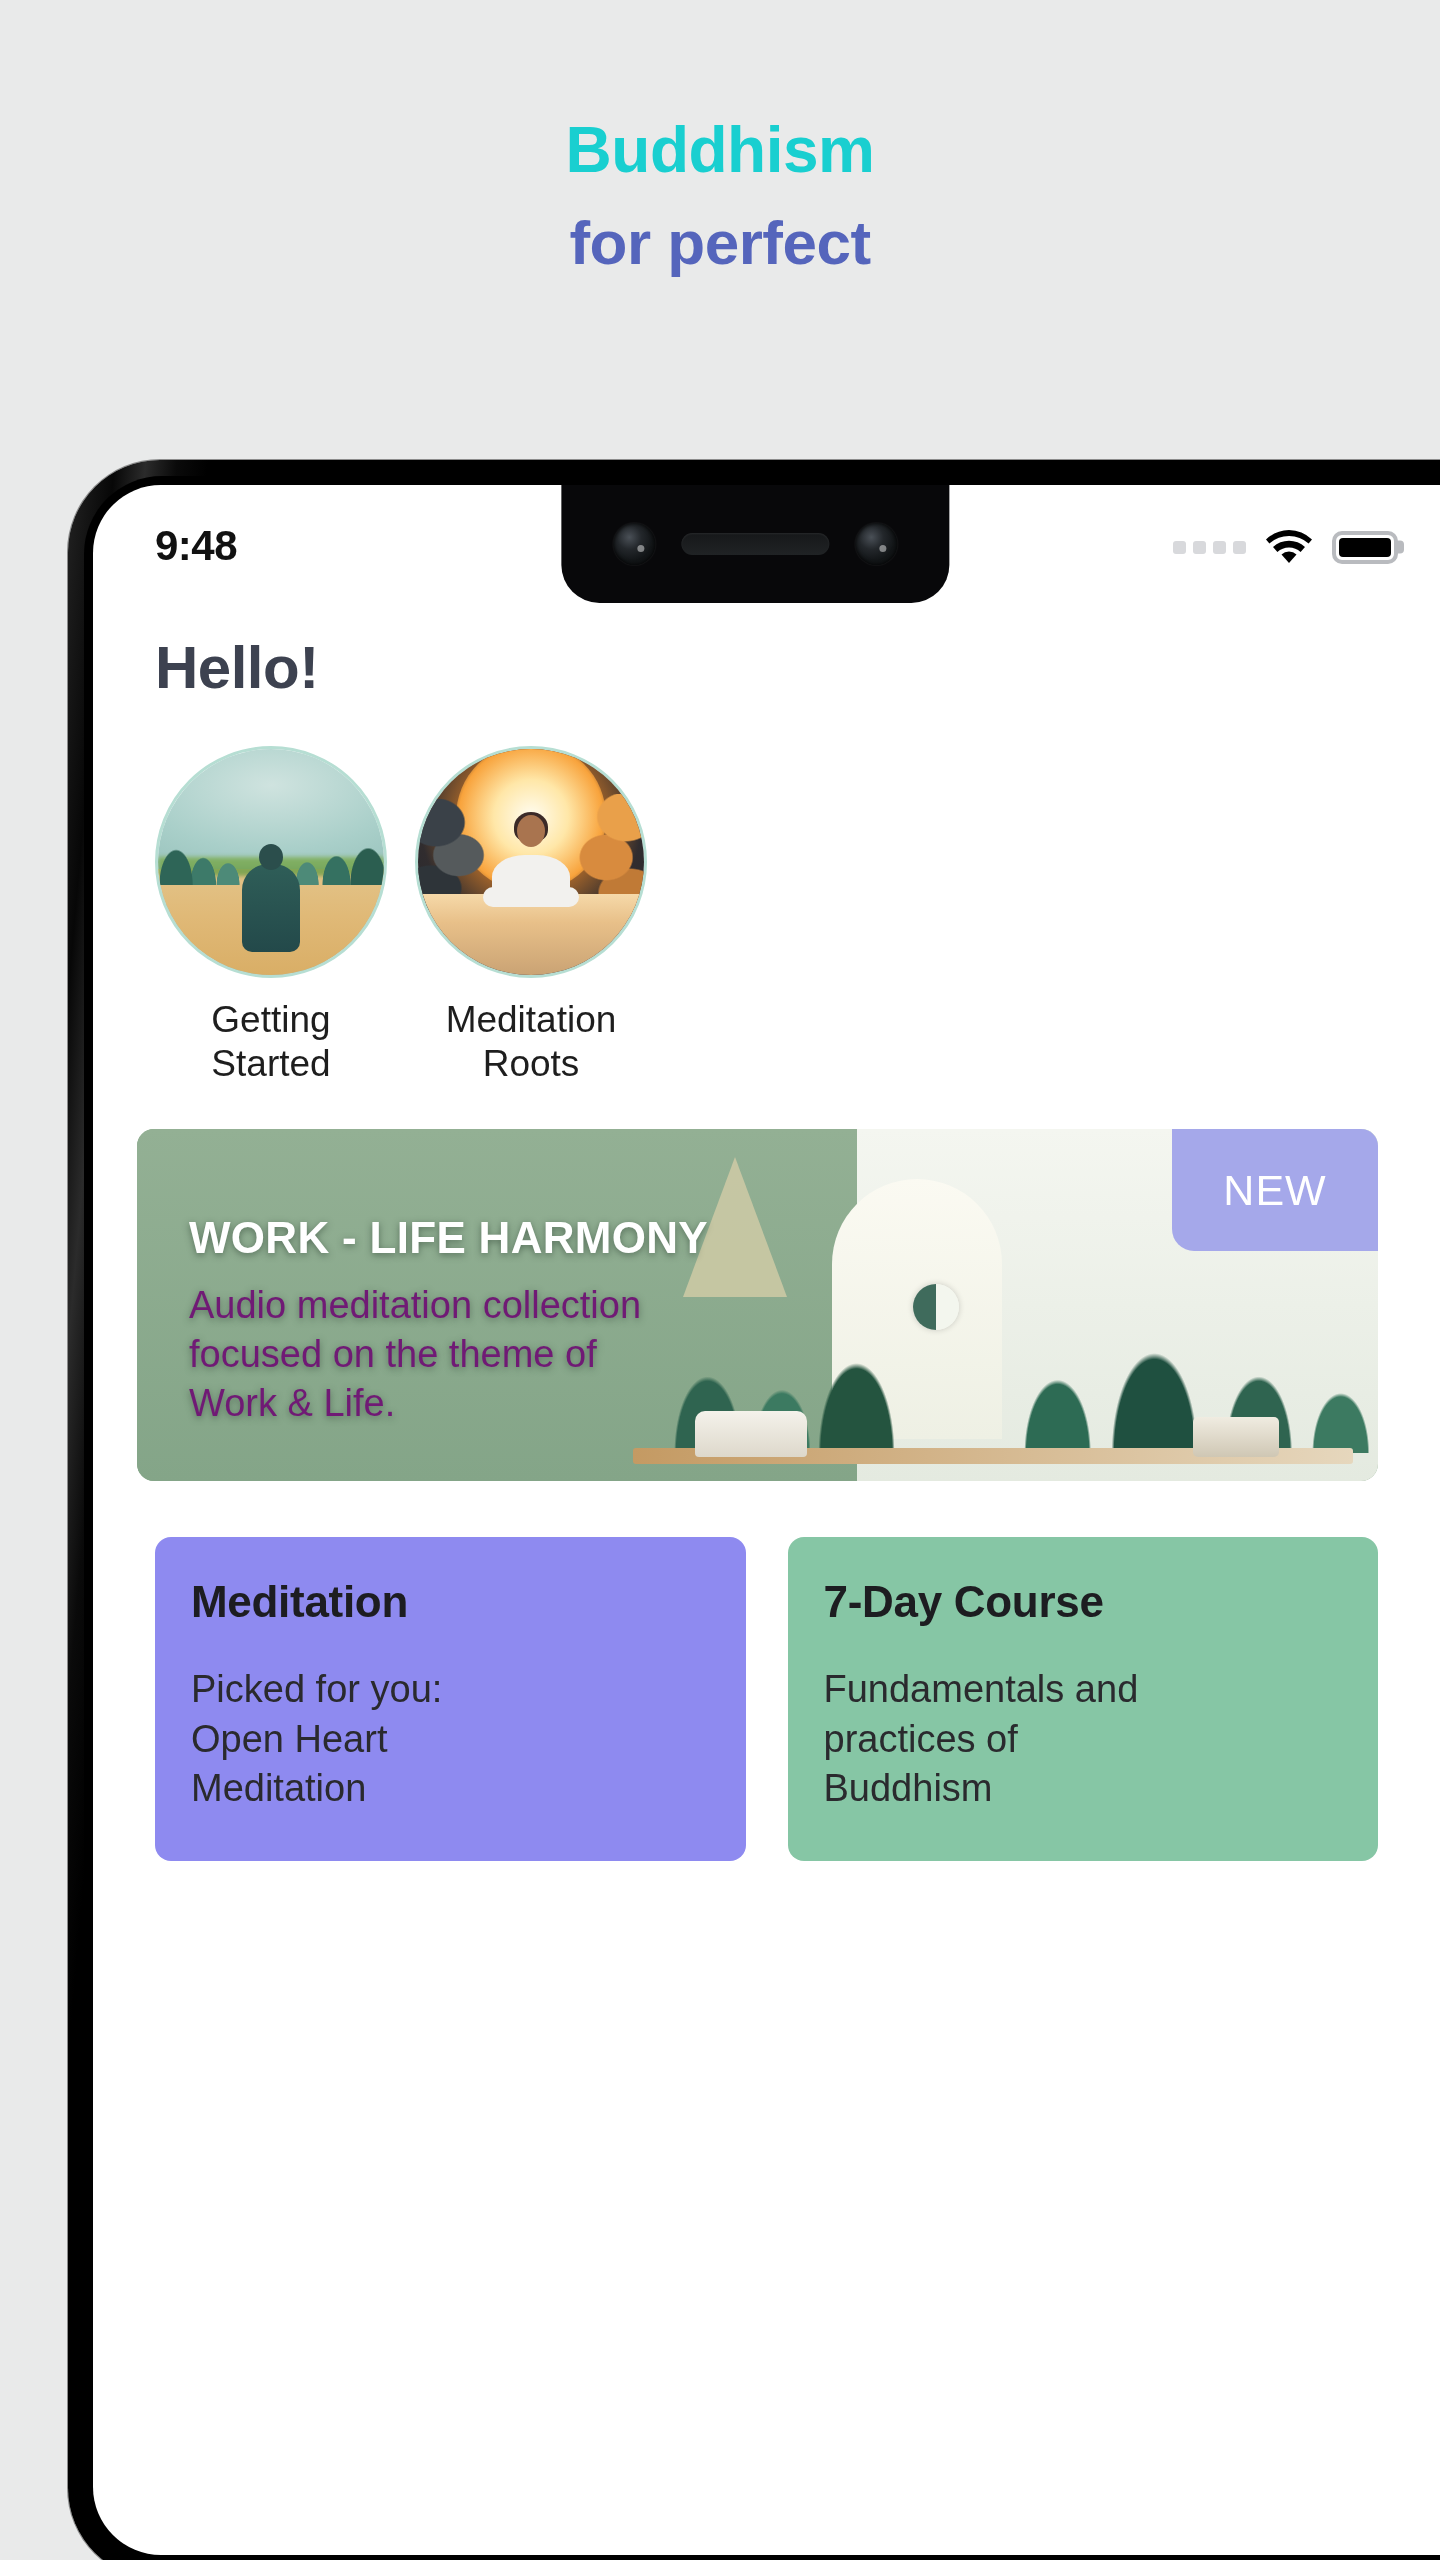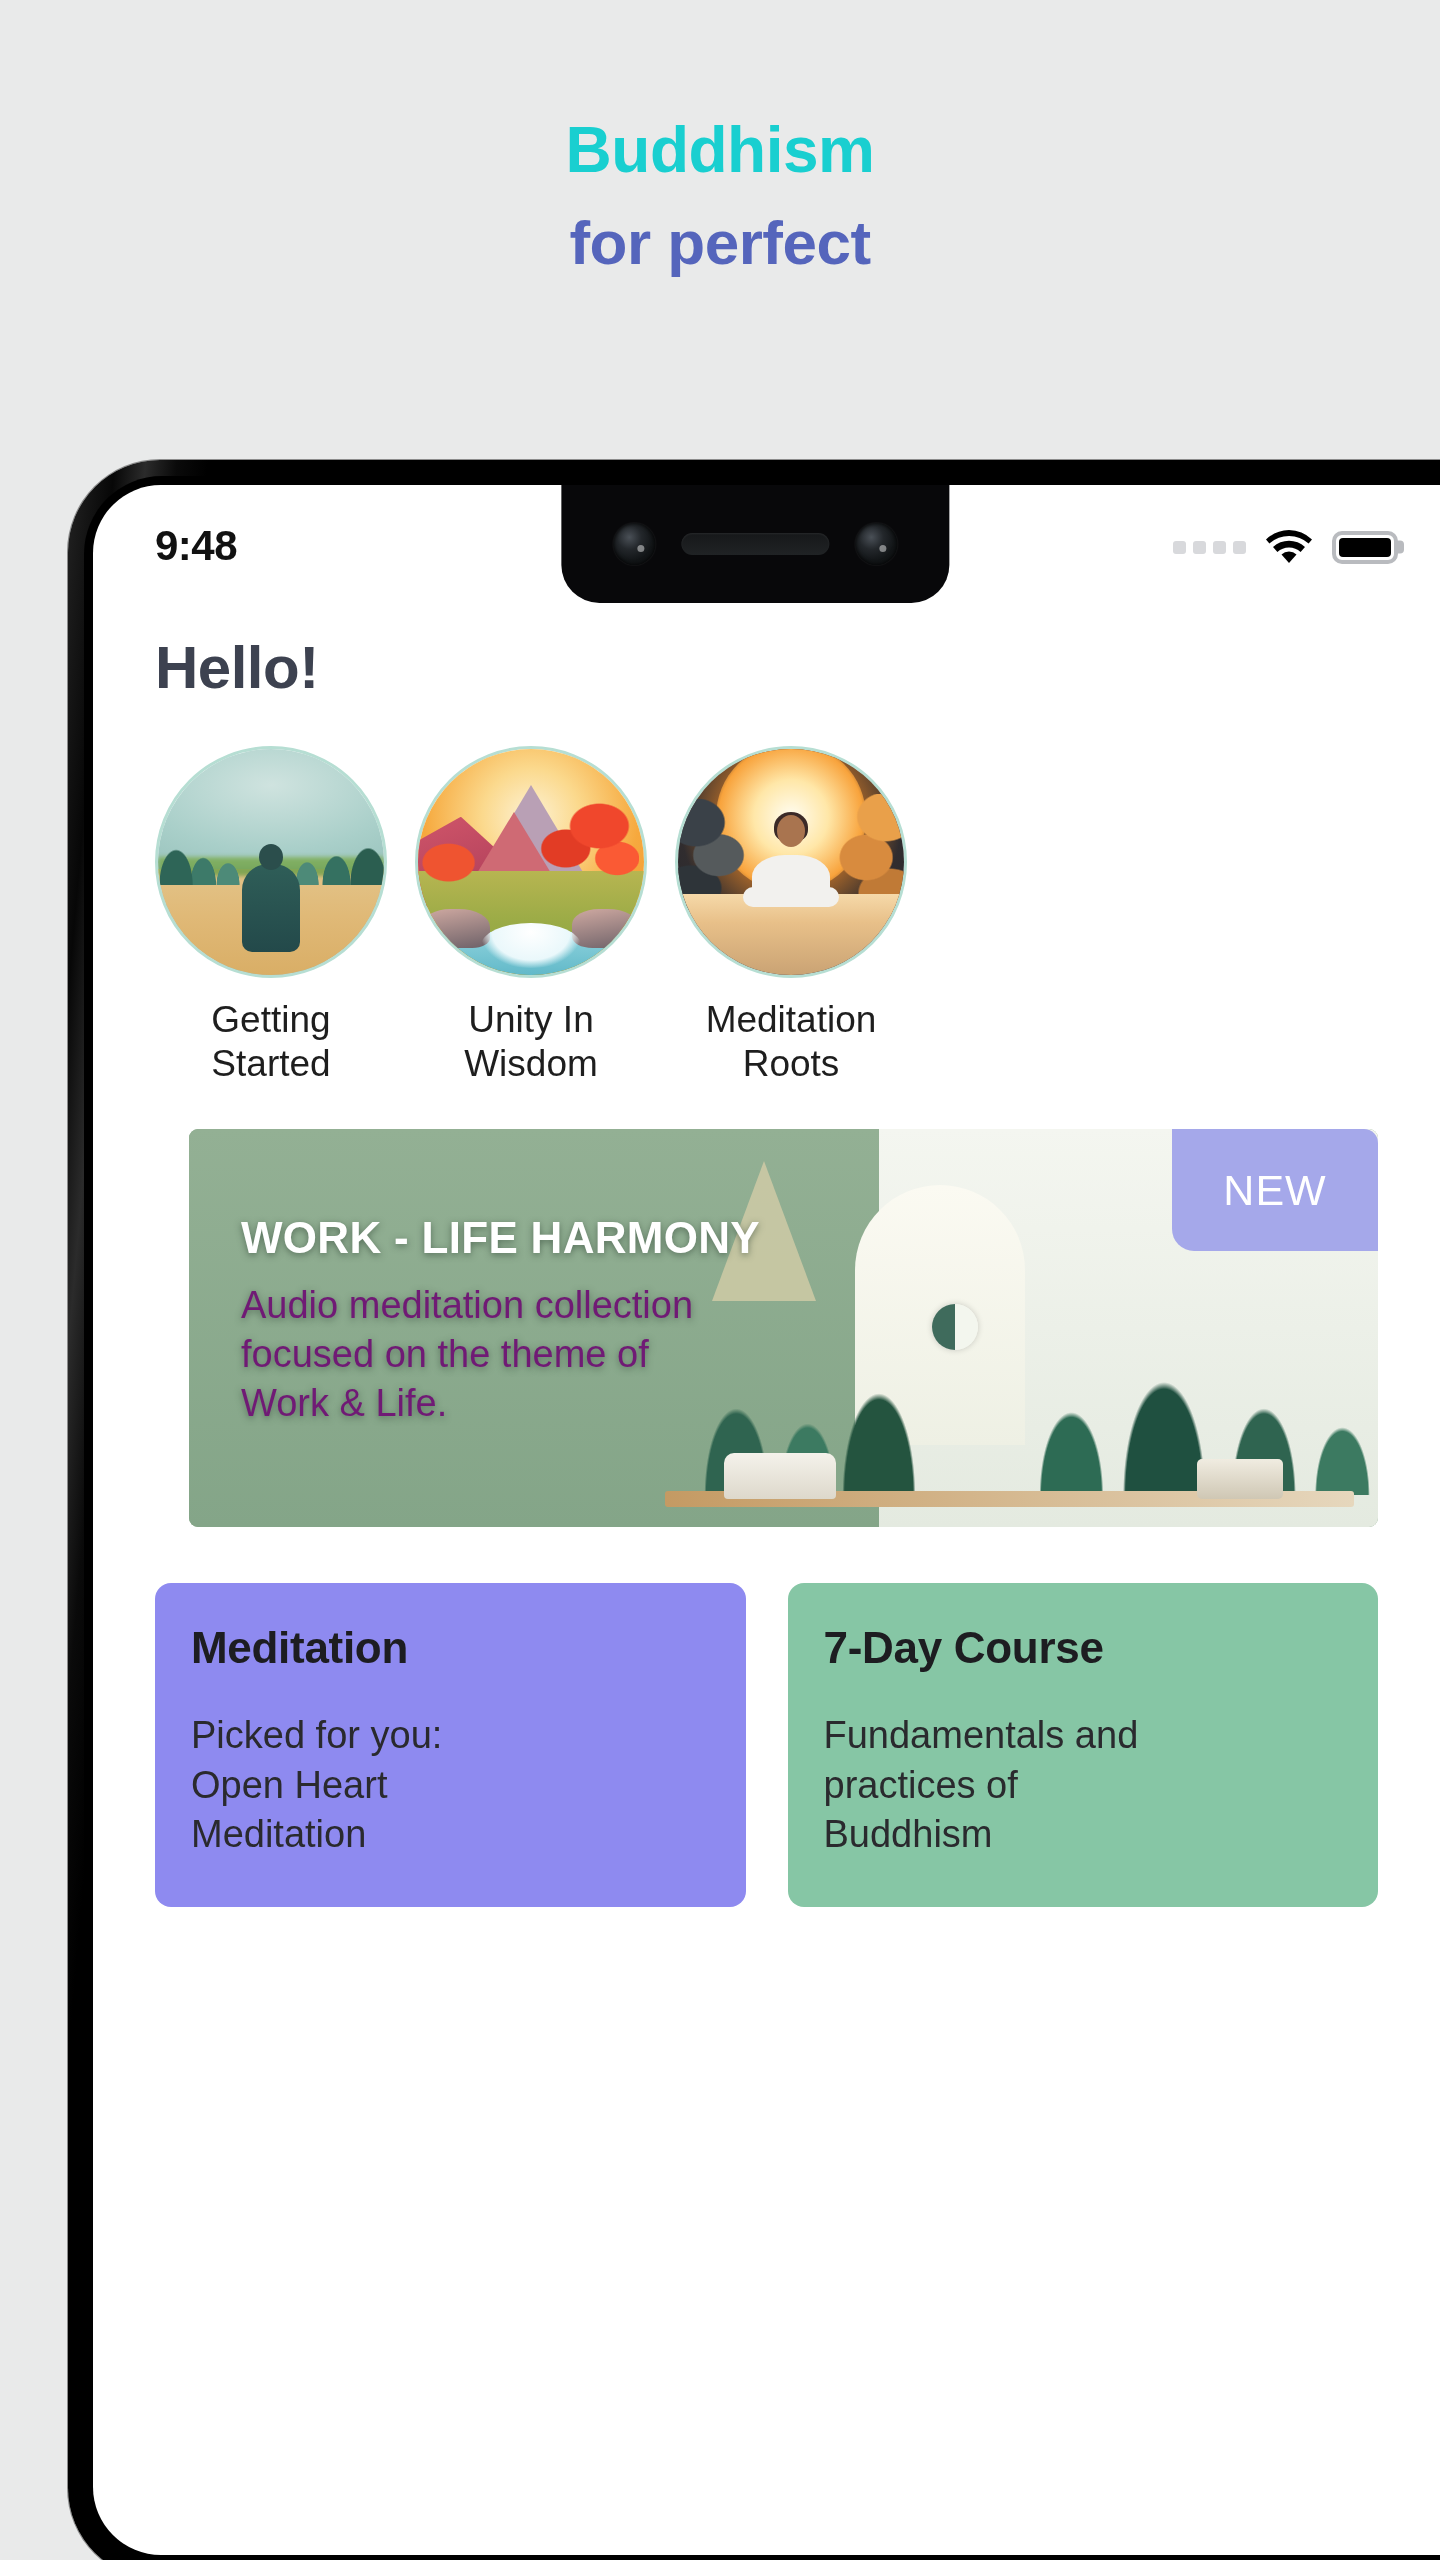--- a/index.html
+++ b/index.html
@@ -395,23 +395,23 @@
   .quote-text {
     color: #f1f2f4;
     font-size: 39px;
     line-height: 1.32;
     font-weight: 400;
   }
 
   
   .promo {
     position: relative;
-    margin: 44px 62px 0 96px;
-    height: 398px;
-    border-radius: 9px;
+    margin: 44px 62px 0 44px;
+    height: 352px;
+    border-radius: 17px;
     overflow: hidden;
     background: #8aab8c;
   }
   .promo-art { position:absolute; inset:0; }
   .promo-art .left-panel { position:absolute; left:0; top:0; bottom:0; width:58%; background: linear-gradient(180deg,#93b094,#84a588); }
   .promo-art .right-panel { position:absolute; right:0; top:0; bottom:0; width:42%; background: linear-gradient(180deg,#f4f6f0,#e4eae0); }
   .promo-art .arch {
     position:absolute; left:56%; top:14%; width:170px; height:260px;
     background: linear-gradient(180deg,#fbfaf2,#eef0e4);
     border-radius: 90px 90px 0 0;
@@ -574,38 +574,20 @@
               <div class="monk">
                   <span class="robe"></span>
                   <span class="head"></span>
                 </div>
             </div>
           </div>
           <div class="cat-label">Getting
 Started</div>
         </div>
 
-        <div class="cat">
-          <div class="cat-img">
-            <div class="art-autumn">
-              <div class="ridgeL"></div>
-              <div class="peak"></div>
-              <div class="peak2"></div>
-              <div class="meadow"></div>
-              <div class="treeR"></div>
-              <div class="treeL"></div>
-              <div class="water"></div>
-              <div class="rockL"></div>
-              <div class="rockR"></div>
-              <div class="foam"></div>
-            </div>
-          </div>
-          <div class="cat-label">Unity In
-Wisdom</div>
-        </div>
 
         <div class="cat">
           <div class="cat-img">
             <div class="art-medit">
               <div class="glow"></div>
               <div class="sun"></div>
               <div class="cloudsL"></div>
               <div class="cloudsR"></div>
               <div class="lake"></div>
               <div class="figure">

